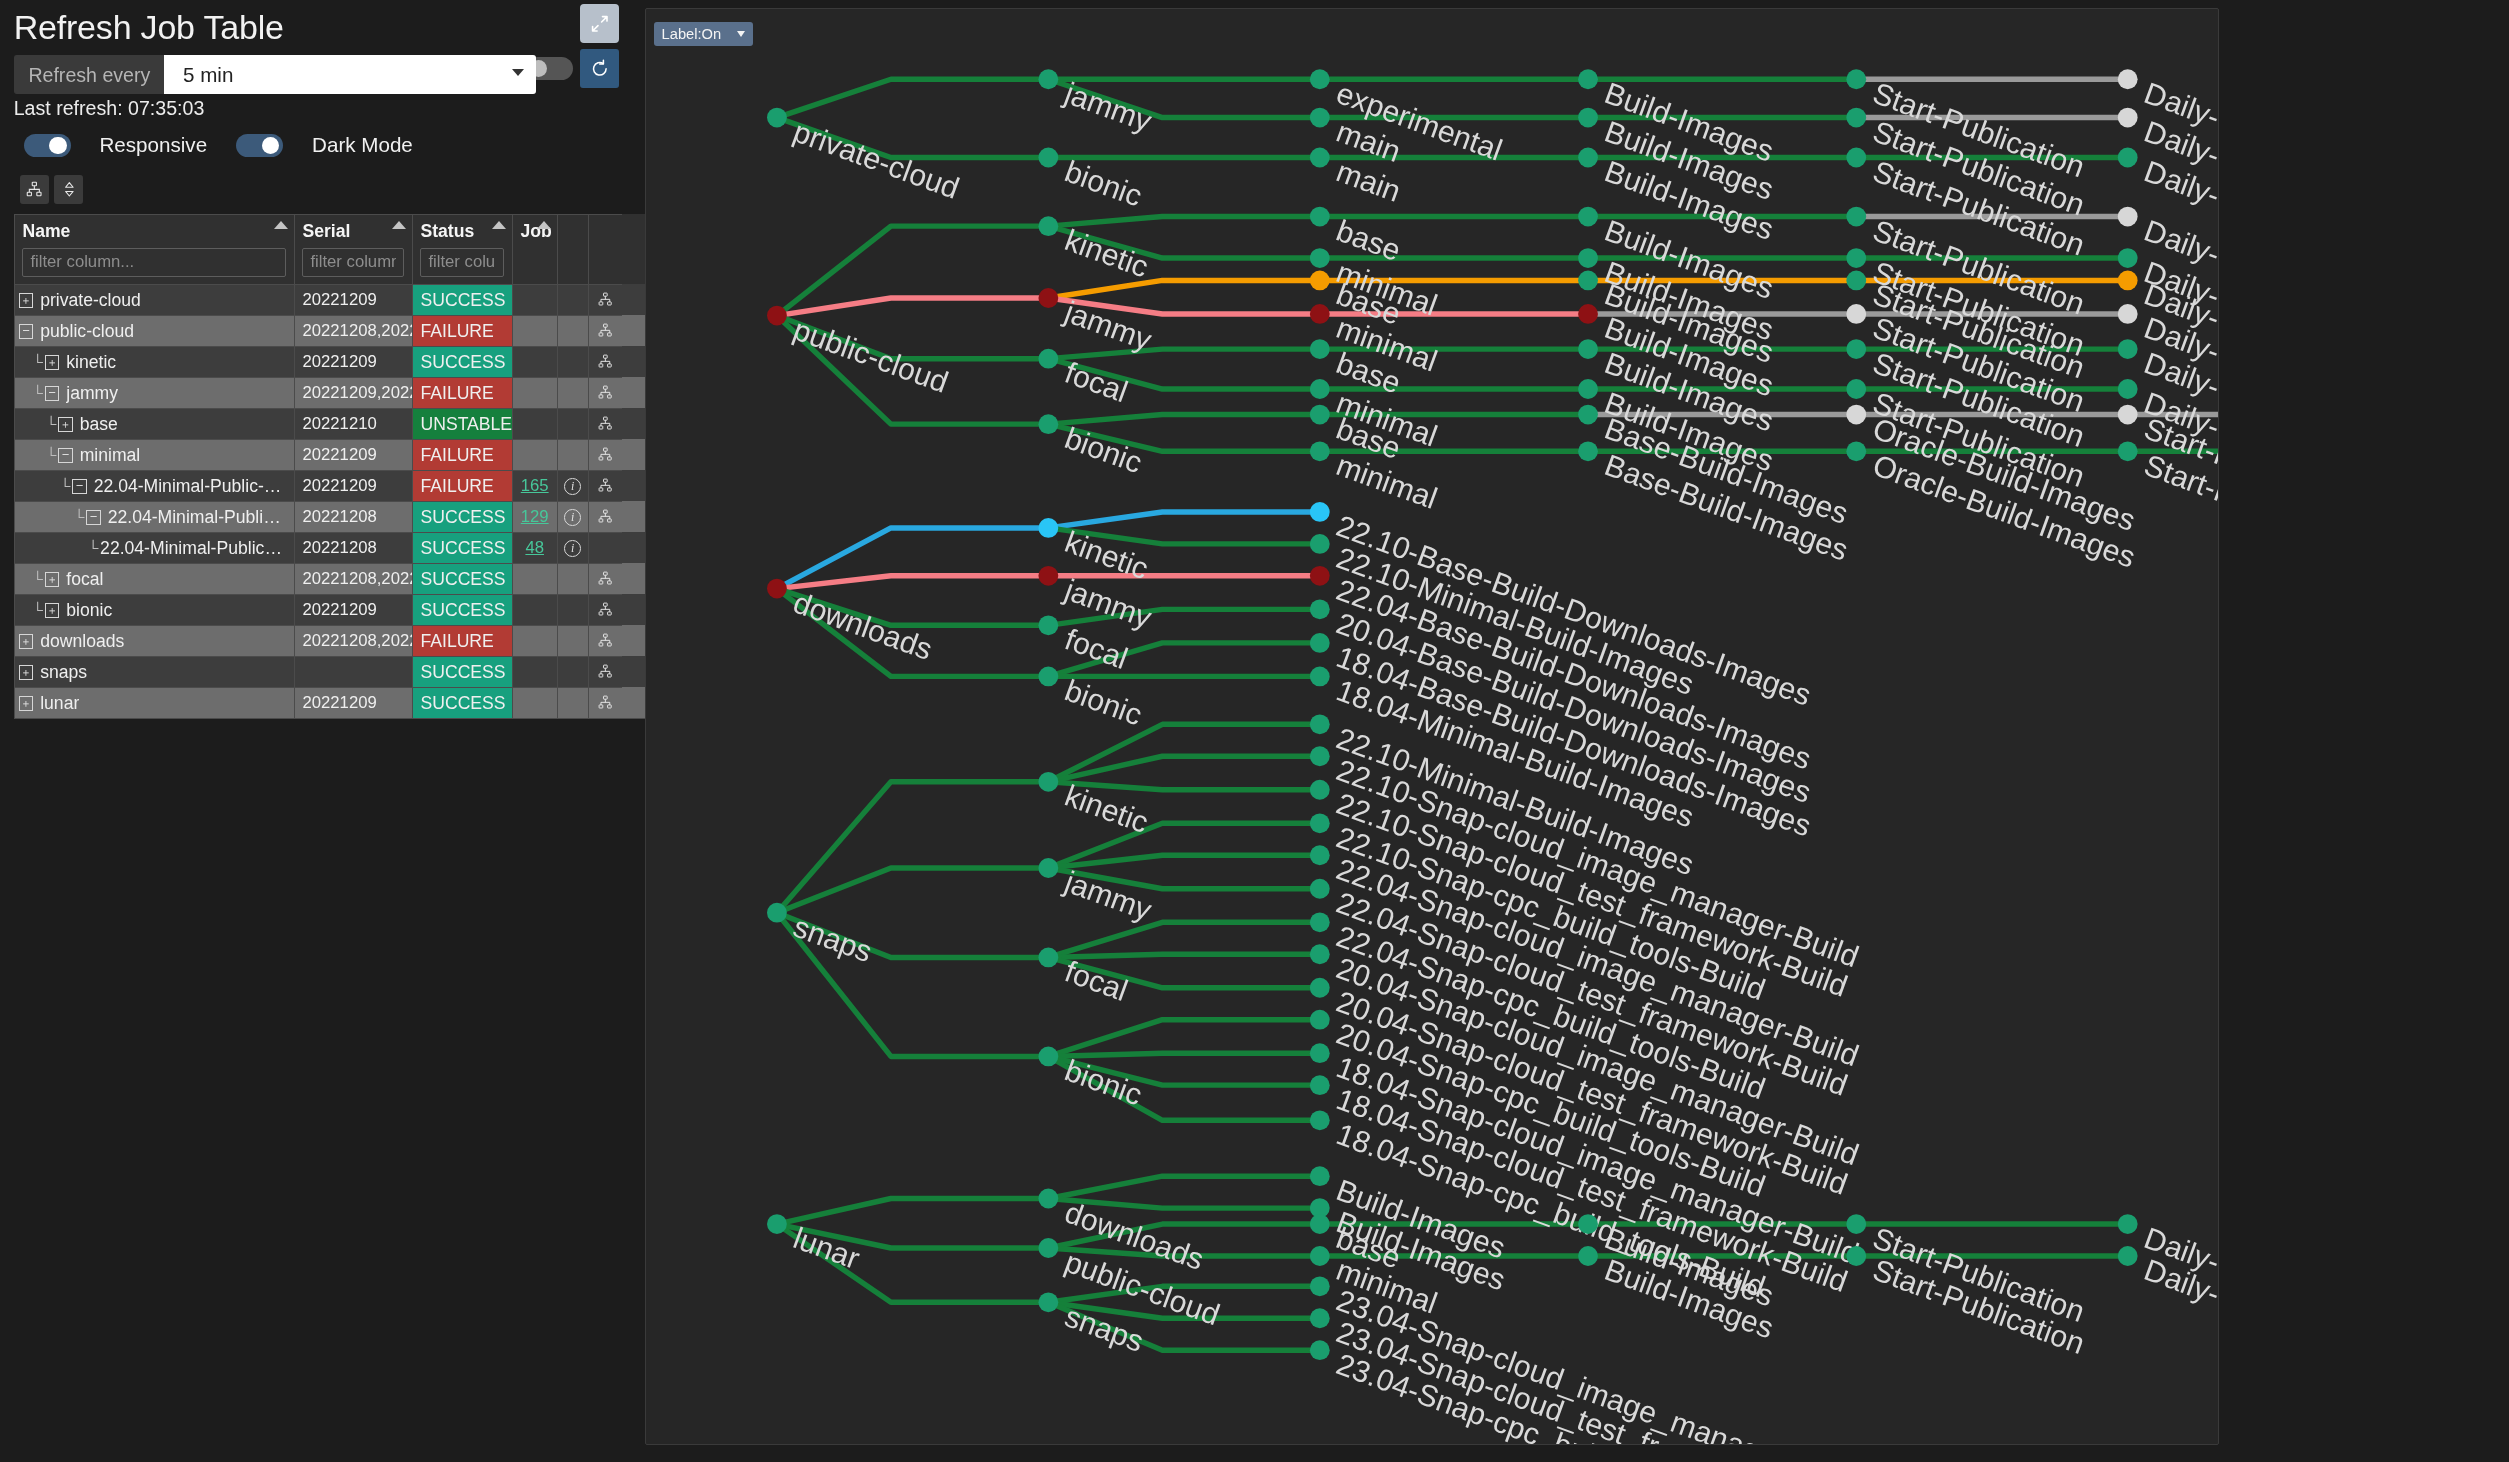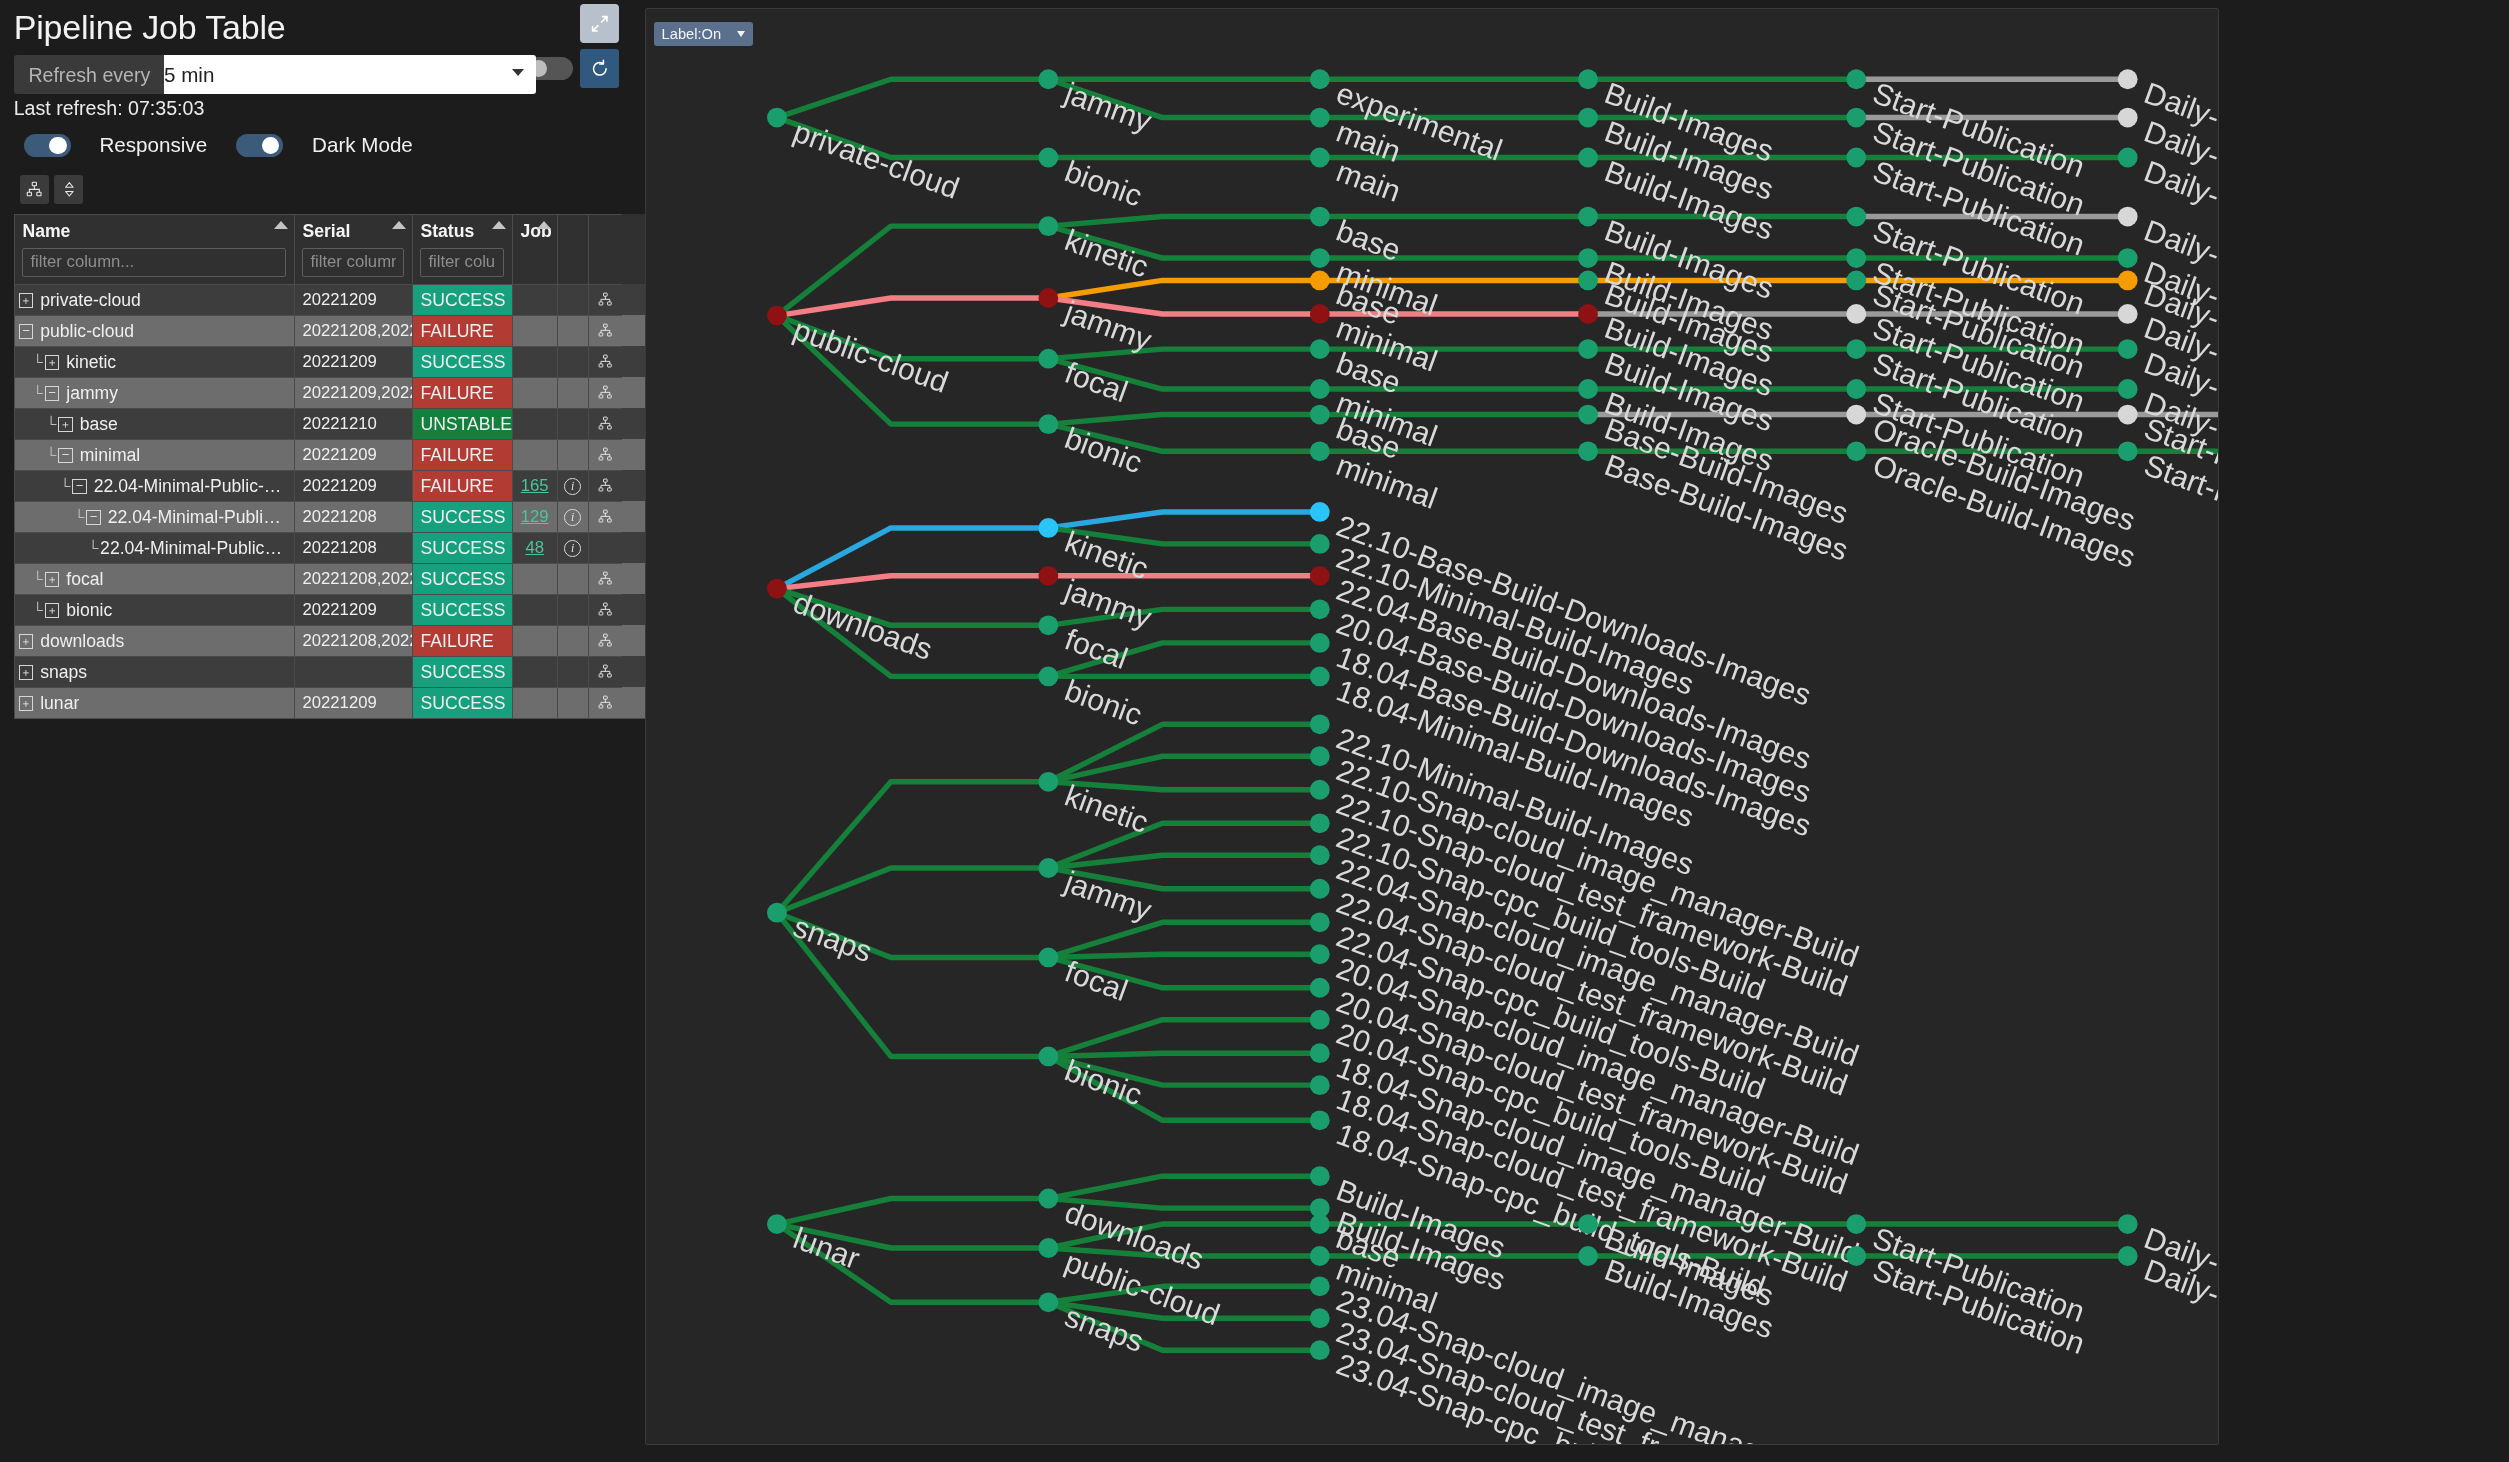--- a/index.html
+++ b/index.html
@@ -29,21 +29,21 @@
   .refresh-row { display:flex; align-items:center; padding: 3.9px 0 0 13.7px; height: 44px; }
   .refresh-label {
     background: #3a3a3a; color:#b5b5b5; font-size:19.6px;
     padding: 0 13.7px; height: 39px; line-height: 39px;
     border: 1px solid #3a3a3a; border-right: none;
     border-radius: 2.9px 0 0 2.9px; white-space: nowrap;
   }
   .refresh-select {
     background:#fff; color:#222; font-size:20.6px;
     height:39px; width: 372px; line-height: 39px;
-    padding: 0 0; position: relative;
+    padding: 0 19px; position: relative;
     border-radius: 0 2.9px 2.9px 0;
   }
   .refresh-select .caret {
     position:absolute; right:11.8px; top:13.7px;
     width:0;height:0;border-left:6.9px solid transparent;border-right:6.9px solid transparent;border-top:7.8px solid #333;
   }
   .toggle-pill {
     width: 47px; height: 23.5px; border-radius: 11.8px; background:#555; position:relative; display:inline-block;
     flex: 0 0 47px;
   }
@@ -147,21 +147,21 @@
   svg.graph { position:absolute; left:0; top:0; width:1851px; height:1437px; display:block;}
   .nodelabel { font-family:"Liberation Sans", sans-serif; font-size:19px; fill:#d9d9d9; }
 </style>
 </head>
 <body>
 
 <div class="app">
 
   <div class="sidebar">
 
-    <div class="title">Pipeline Job Table</div>
+    <div class="title">Refresh Job Table</div>
 
     <div class="hdr-right">
       <div class="btn-expand">
         <svg width="21.6" height="21.6" viewBox="0 0 24 24" fill="none" stroke="#ffffff" stroke-width="1.8" stroke-linecap="round">
           <path d="M14 10 L20 4 M20 4 L15 4 M20 4 L20 9"></path>
           <path d="M10 14 L4 20 M4 20 L9 20 M4 20 L4 15"></path>
         </svg>
       </div>
     </div>
 

